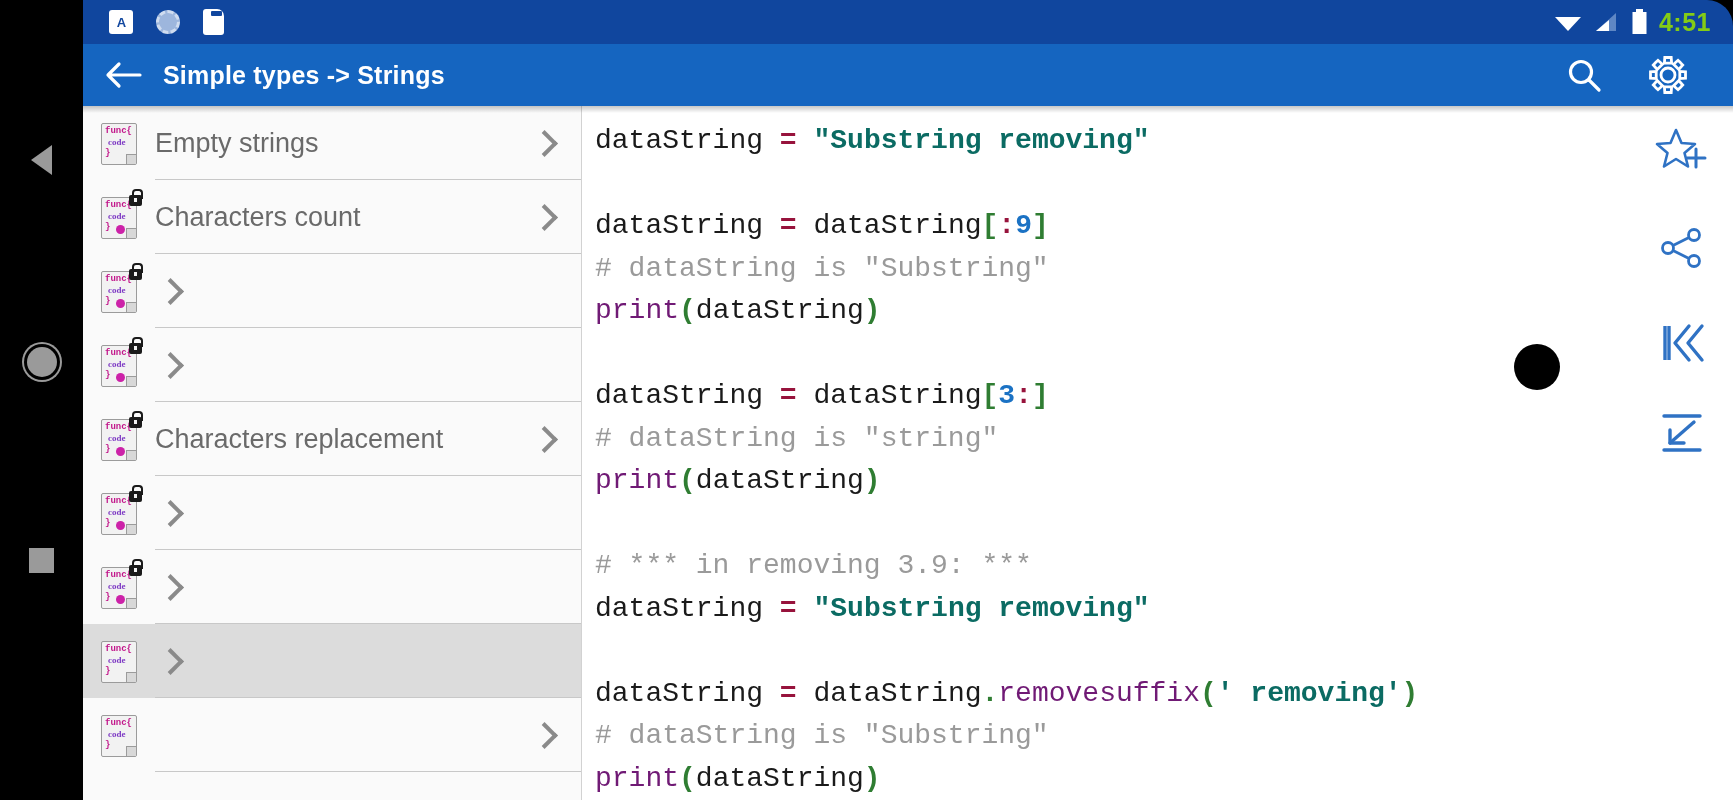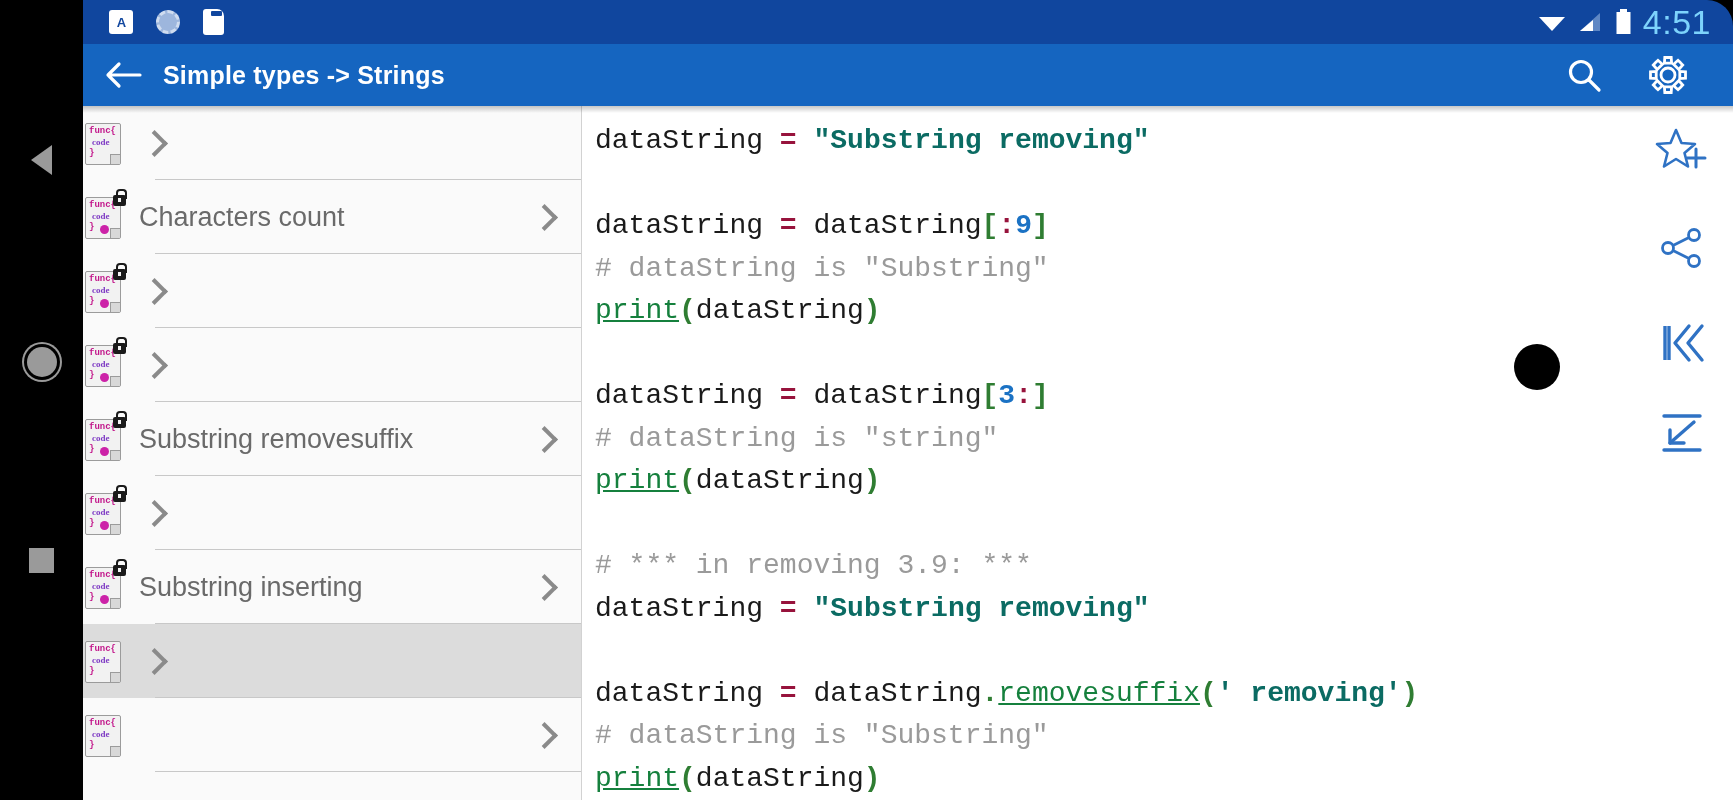--- a/index.html
+++ b/index.html
@@ -66,21 +66,21 @@
   }
   .ic-sd {
     width: 21px; height: 26px; background: #fff;
     border-radius: 3px 7px 3px 3px; position: relative;
   }
   .ic-sd:after {
     content:''; position:absolute; right:2px; top:2px;
     width:11px; height:5px; background:#10469e;
     border-radius:1px;
   }
-  .clock { color: #7dd3fc; font-size: 34px; font-weight: 400; letter-spacing: 0.5px; }
+  .clock { color: #84cc16; font-size: 25px; font-weight: 700; letter-spacing: 0.5px; }
 
   
   .appbar {
     position: absolute; left: 83px; top: 44px;
     width: 1650px; height: 62px;
     background: #1565c0;
     display: flex; align-items: center;
   }
   .appbar-back { width: 80px; height: 62px; display:flex; align-items:center; justify-content:center; }
   .appbar-title { color: #fff; font-size: 25px; font-weight: bold; letter-spacing: 0.2px; }
@@ -104,21 +104,21 @@
   .sidelist {
     width: 499px; height: 694px;
     background: #fafafa;
     border-right: 1px solid #d2d2d2;
     overflow: hidden;
     position: relative;
   }
   .listitem {
     height: 74px;
     display: flex; align-items: center;
-    padding-left: 2px; padding-right: 14px;
+    padding-left: 18px; padding-right: 14px;
     position: relative;
   }
   .listitem.selected { background: #dcdcdc; }
   .listitem .divider {
     position: absolute; left: 72px; right: 0; bottom: 0;
     height: 1px; background: #c8c8c8;
   }
 
   .codeicon {
     width: 38px; height: 44px; flex: 0 0 38px;
@@ -194,21 +194,21 @@
     color: #1a1a1a;
     white-space: pre;
     margin: 0;
   }
   .t-cmt  { color: #9a9a9a; }
   .t-str  { color: #0b6b63; font-weight: bold; }
   .t-op   { color: #97133c; font-weight: bold; }
   .t-num  { color: #1b72c4; font-weight: bold; }
   .t-brk  { color: #2f7d32; font-weight: bold; }
   .t-pnc  { color: #2f7d32; font-weight: bold; }
-  .t-fn   { color: #15803d; text-decoration: underline; }
+  .t-fn   { color: #701a75; }
 
   
   .rail {
     position: absolute; right: 0; top: 0;
     width: 103px; height: 694px;
     background: #fff;
   }
   .rail-btn {
     position: absolute; left: 0; width: 103px; height: 64px;
     display: flex; align-items: center; justify-content: center;
@@ -299,20 +299,21 @@
     <div class="sidelist">
 
       <div class="listitem">
         <div class="codeicon">
           <div class="sheet">
             <div class="l1">func{</div>
             <div class="l2">code</div>
             <div class="l3">}</div>
           </div>
         </div>
+        <div class="item-label">Empty strings</div>
         <div class="chev"></div>
         <div class="divider"></div>
       </div>
 
       <div class="listitem">
         <div class="codeicon">
           <div class="sheet">
             <div class="l1">func{</div>
             <div class="l2">code</div>
             <div class="l3">}</div>
@@ -356,50 +357,49 @@
       <div class="listitem">
         <div class="codeicon">
           <div class="sheet">
             <div class="l1">func{</div>
             <div class="l2">code</div>
             <div class="l3">}</div>
           </div>
           <div class="dot"></div>
           <div class="lock"></div>
         </div>
-        <div class="item-label">Substring removesuffix</div>
-        <div class="chev"></div>
-        <div class="divider"></div>
-      </div>
-
-      <div class="listitem">
-        <div class="codeicon">
-          <div class="sheet">
-            <div class="l1">func{</div>
-            <div class="l2">code</div>
-            <div class="l3">}</div>
-          </div>
-          <div class="dot"></div>
-          <div class="lock"></div>
-        </div>
-        <div class="chev"></div>
-        <div class="divider"></div>
-      </div>
-
-      <div class="listitem">
-        <div class="codeicon">
-          <div class="sheet">
-            <div class="l1">func{</div>
-            <div class="l2">code</div>
-            <div class="l3">}</div>
-          </div>
-          <div class="dot"></div>
-          <div class="lock"></div>
-        </div>
-        <div class="item-label">Substring inserting</div>
+        <div class="item-label">Characters replacement</div>
+        <div class="chev"></div>
+        <div class="divider"></div>
+      </div>
+
+      <div class="listitem">
+        <div class="codeicon">
+          <div class="sheet">
+            <div class="l1">func{</div>
+            <div class="l2">code</div>
+            <div class="l3">}</div>
+          </div>
+          <div class="dot"></div>
+          <div class="lock"></div>
+        </div>
+        <div class="chev"></div>
+        <div class="divider"></div>
+      </div>
+
+      <div class="listitem">
+        <div class="codeicon">
+          <div class="sheet">
+            <div class="l1">func{</div>
+            <div class="l2">code</div>
+            <div class="l3">}</div>
+          </div>
+          <div class="dot"></div>
+          <div class="lock"></div>
+        </div>
         <div class="chev"></div>
         <div class="divider"></div>
       </div>
 
       <div class="listitem selected">
         <div class="codeicon">
           <div class="sheet">
             <div class="l1">func{</div>
             <div class="l2">code</div>
             <div class="l3">}</div>

